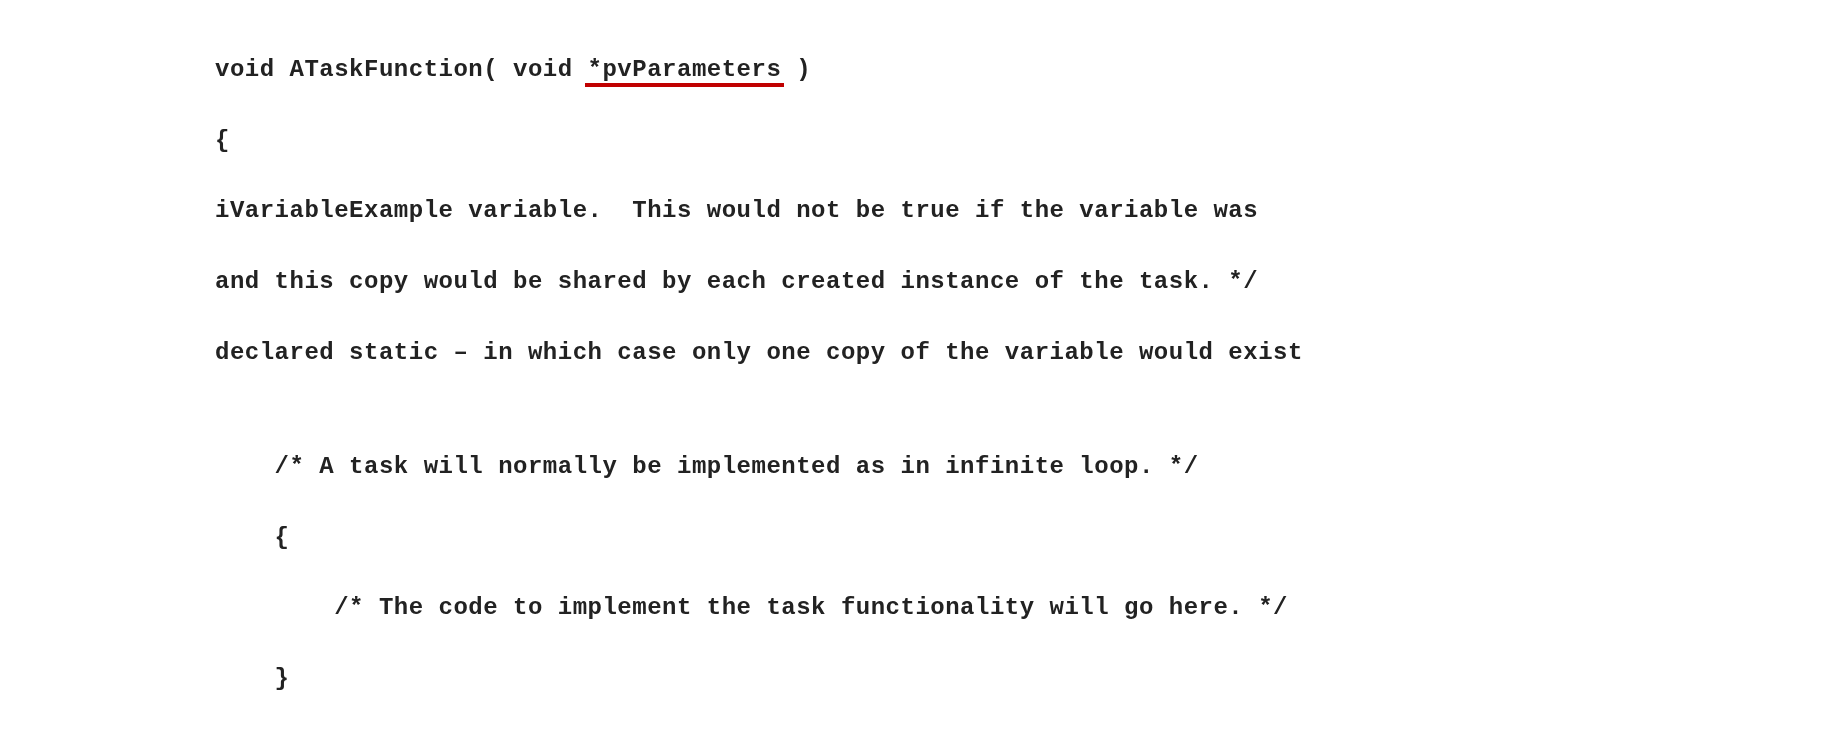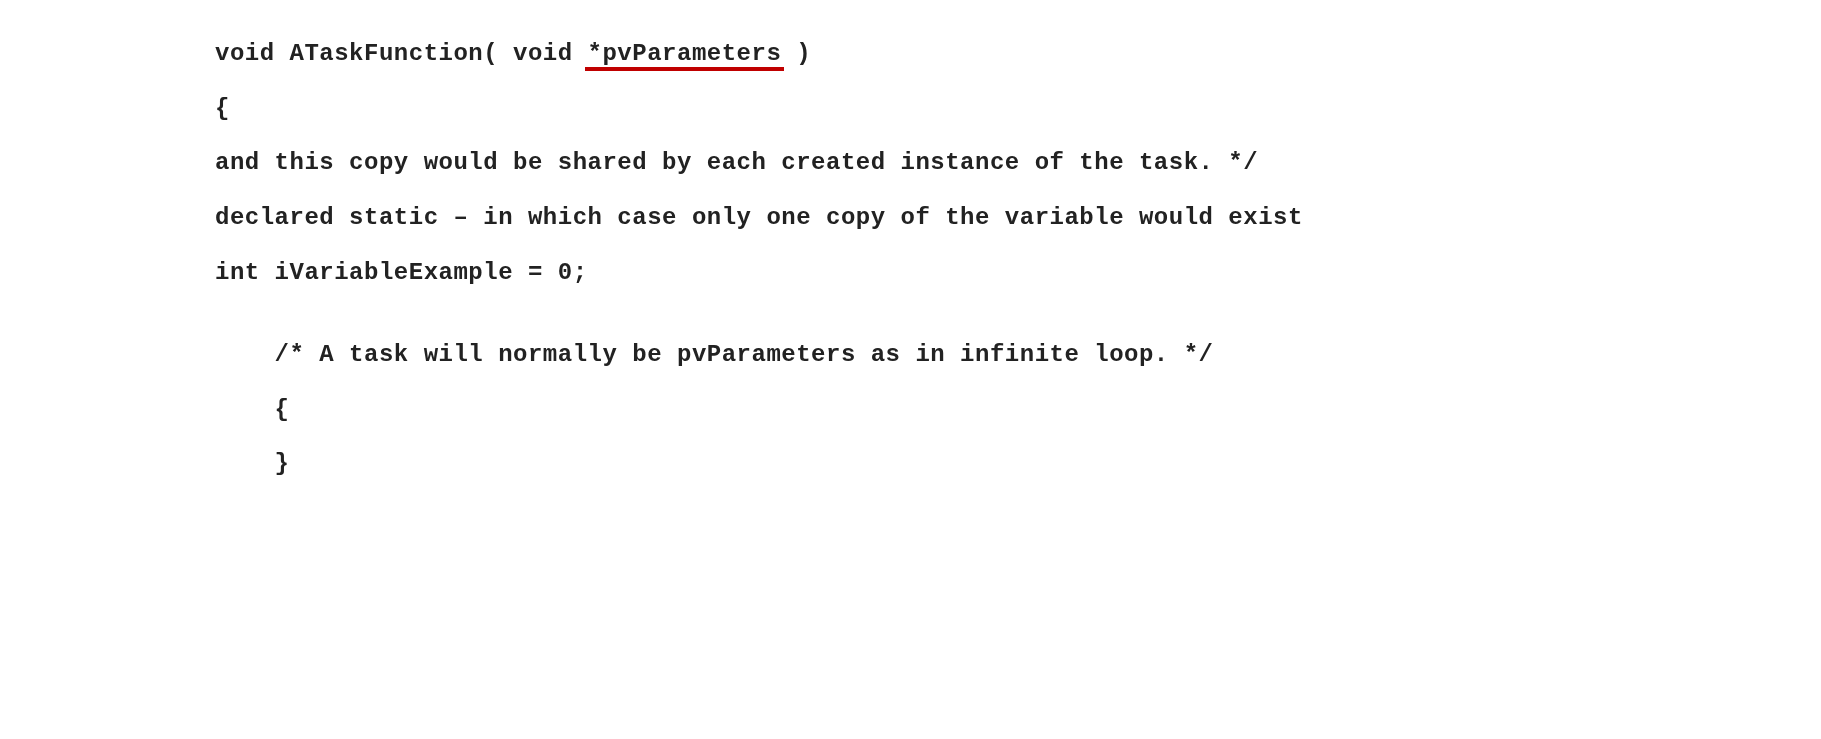--- a/index.html
+++ b/index.html
@@ -25,33 +25,35 @@
       content: "";
       position: absolute;
       left: -3px;
       right: -3px;
       bottom: -4px;
       height: 4px;
       background: #c00000;
     }
     .line {
       display: block;
+      margin-top: 16px;
     }
   </style>
 </head>
 <body>
 
 <pre><span class="line"><span>void ATaskFunction( void </span><span class="underline">*pvParameters</span><span> )</span></span>
 <span class="line">{</span>
+<span class="line">iVariableExample variable.  This would not be true if the variable was</span>
 <span class="line">and this copy would be shared by each created instance of the task. */</span>
 <span class="line">declared static – in which case only one copy of the variable would exist</span>
-<span class="line">int iVariableExample = 0;</span>
 <span class="line"></span>
-<span class="line">    /* A task will normally be pvParameters as in infinite loop. */</span>
+<span class="line">    /* A task will normally be implemented as in infinite loop. */</span>
 <span class="line">    {</span>
+<span class="line">        /* The code to implement the task functionality will go here. */</span>
 <span class="line">    }</span>
 <span class="line"></span>
 
 
 
 
 
 </pre>
 
 </body></html>

